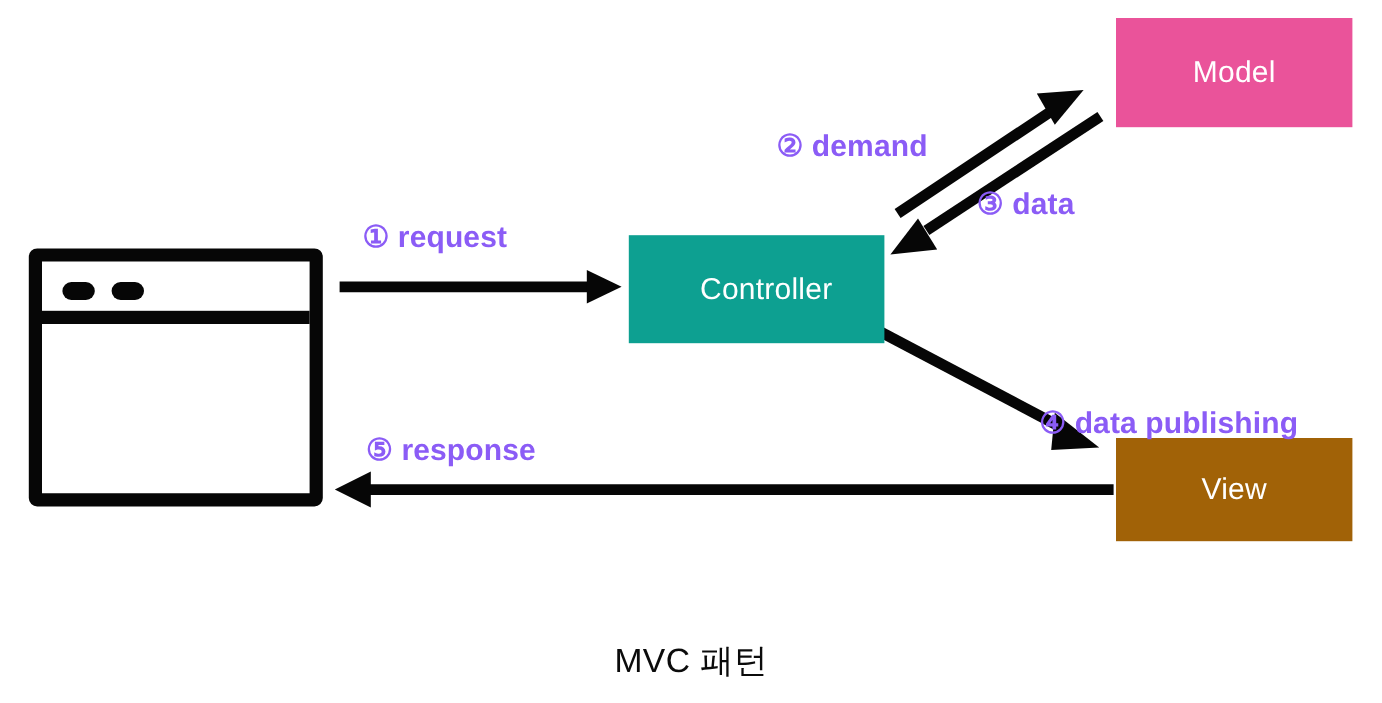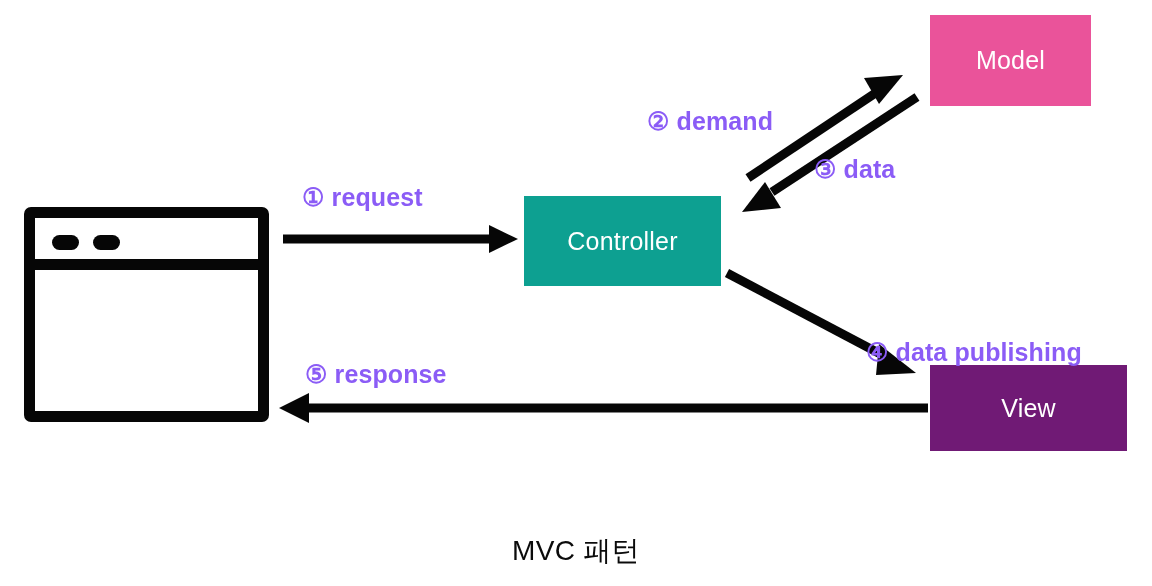--- a/index.html
+++ b/index.html
@@ -32,37 +32,38 @@
     justify-content: center;
     color: #ffffff;
     font-size: 25px;
     font-weight: 400;
     letter-spacing: 0.2px;
     user-select: none;
   }
   #node-model {
     left: 930px;
     top: 15px;
-    width: 161px;
+    width: 197px;
     height: 91px;
     background: #EA539A;
   }
   #node-controller {
     left: 524px;
     top: 196px;
     width: 197px;
     height: 90px;
     background: #0DA091;
+    padding-left: 16px;
   }
   #node-view {
     left: 930px;
     top: 365px;
     width: 197px;
     height: 86px;
-    background: #701a75;
+    background: #a16207;
   }
 
   
   #client-group {
     position: absolute;
     left: 24px;
     top: 207px;
   }
   #client-window-icon {
     position: relative;

